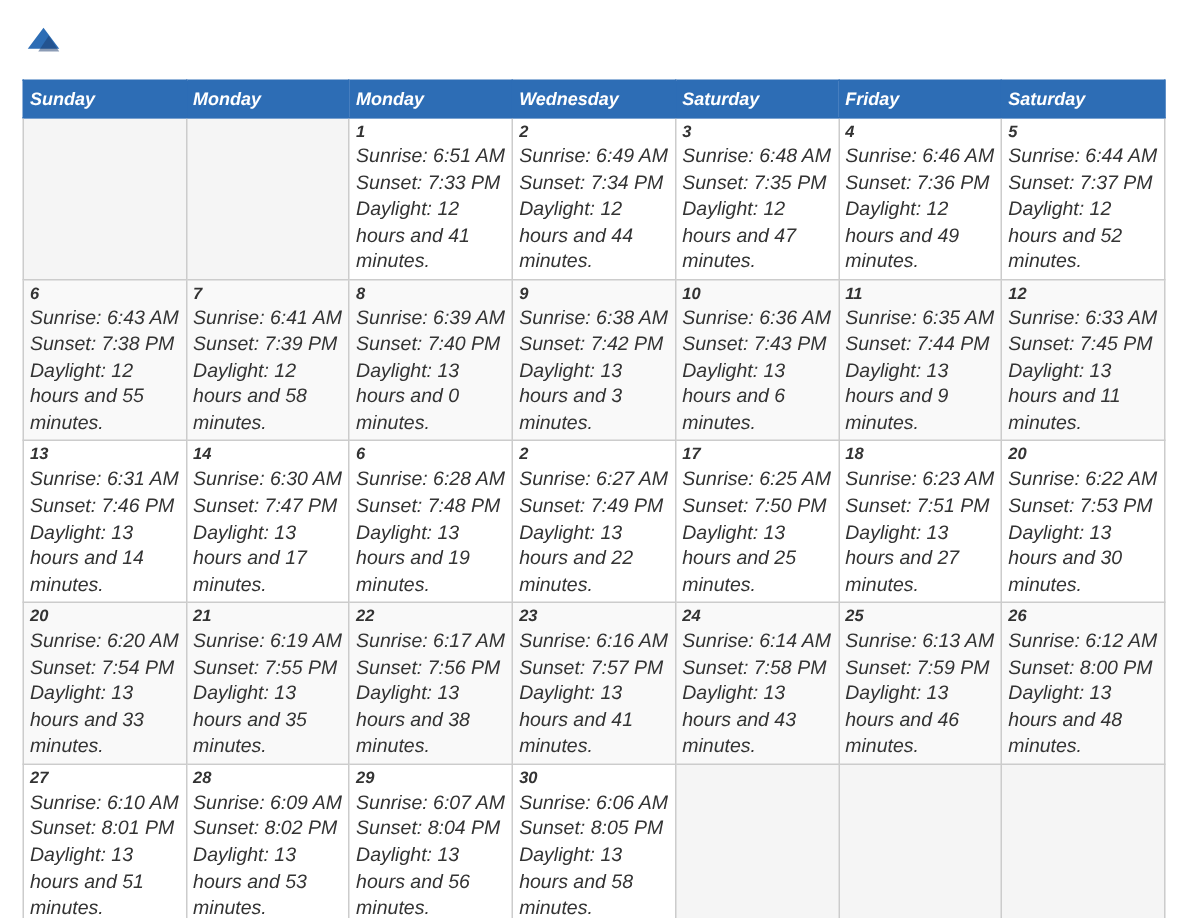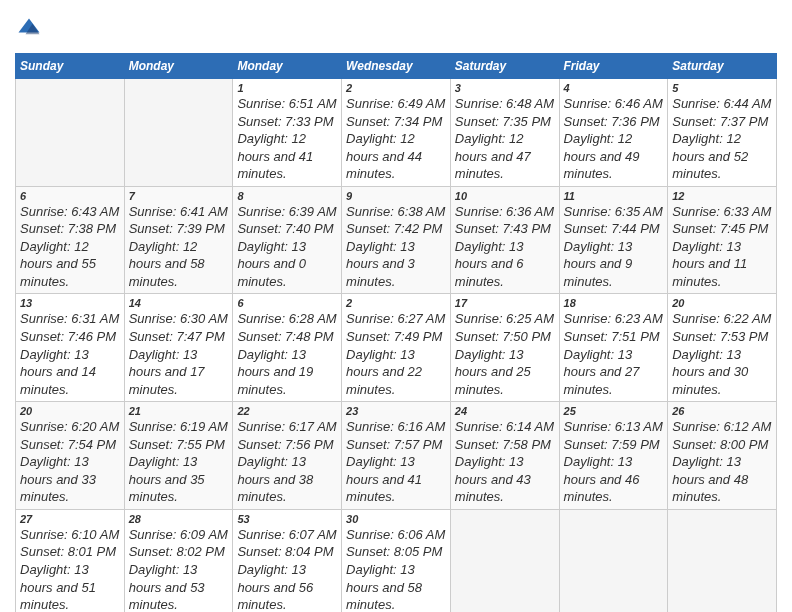--- a/index.html
+++ b/index.html
@@ -247,21 +247,21 @@
         <tr>
           <td>
             <span class="day-number">27</span>
             <div class="day-info">Sunrise: 6:10 AM<br>Sunset: 8:01 PM<br>Daylight: 13 hours and 51 minutes.</div>
           </td>
           <td>
             <span class="day-number">28</span>
             <div class="day-info">Sunrise: 6:09 AM<br>Sunset: 8:02 PM<br>Daylight: 13 hours and 53 minutes.</div>
           </td>
           <td>
-            <span class="day-number">53</span>
+            <span class="day-number">29</span>
             <div class="day-info">Sunrise: 6:07 AM<br>Sunset: 8:04 PM<br>Daylight: 13 hours and 56 minutes.</div>
           </td>
           <td>
             <span class="day-number">30</span>
             <div class="day-info">Sunrise: 6:06 AM<br>Sunset: 8:05 PM<br>Daylight: 13 hours and 58 minutes.</div>
           </td>
           <td class="empty"></td>
           <td class="empty"></td>
           <td class="empty"></td>
         </tr>

